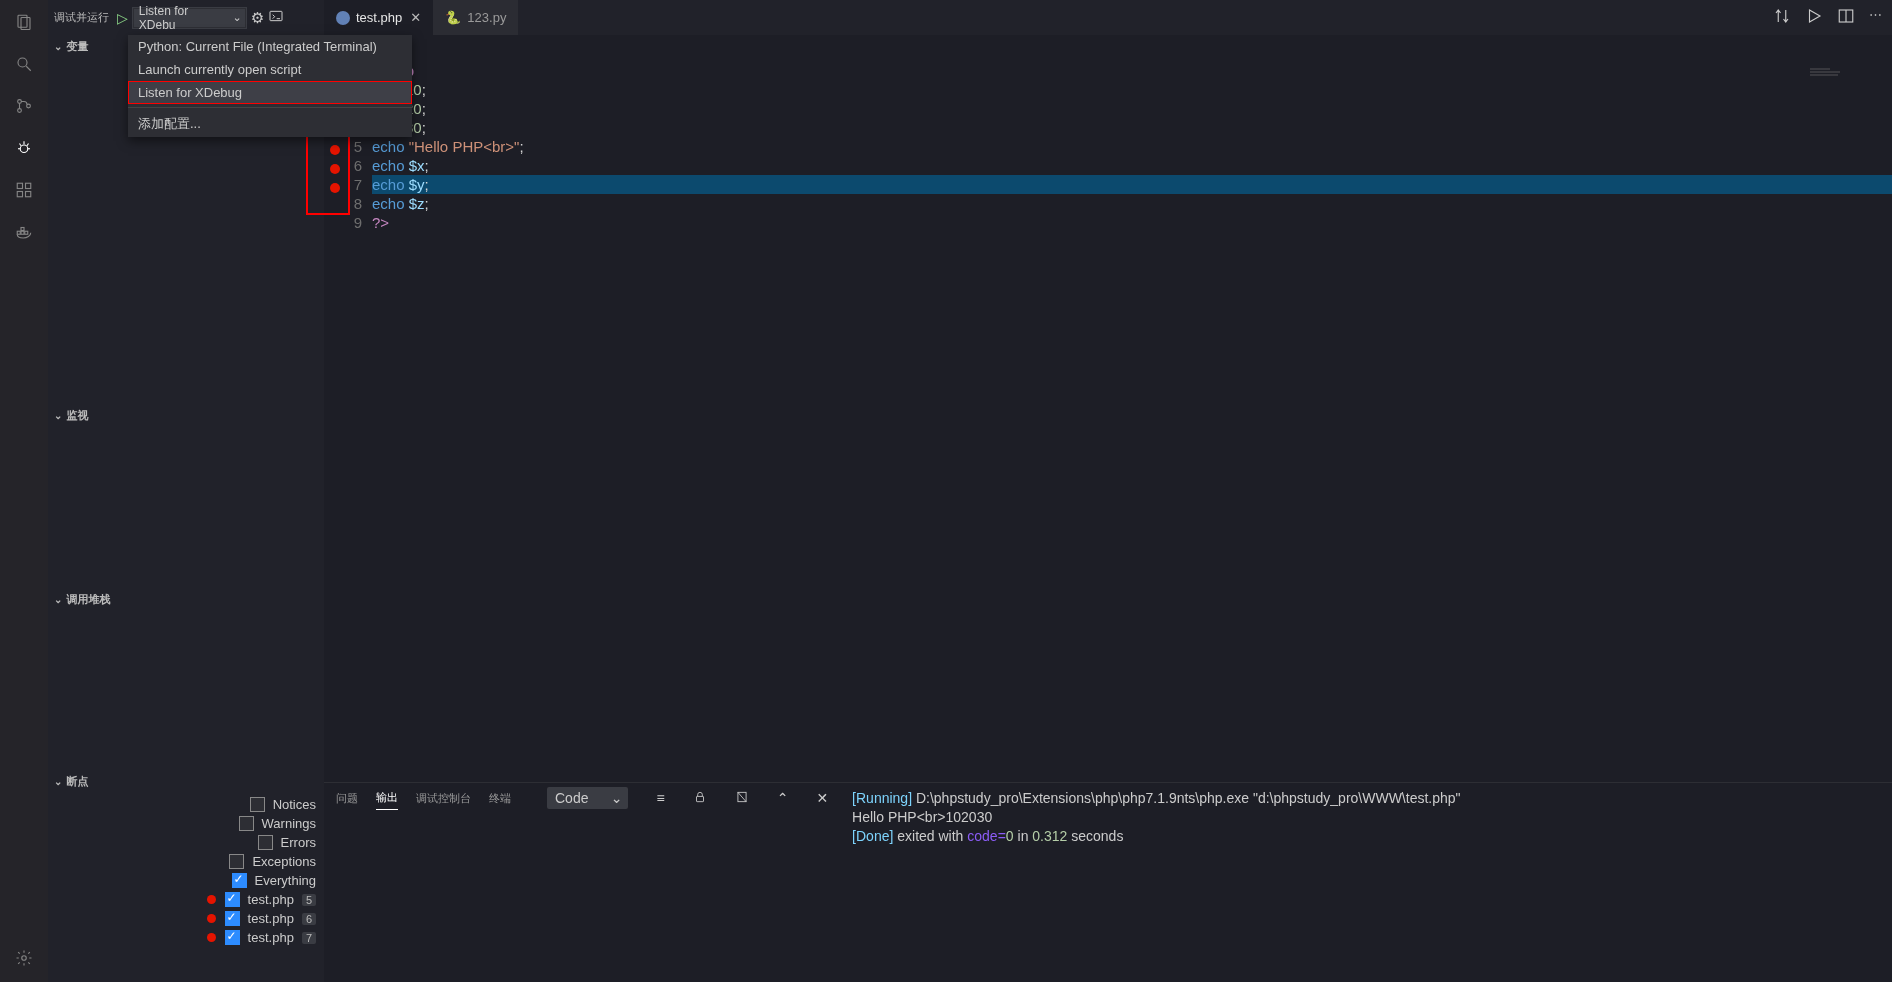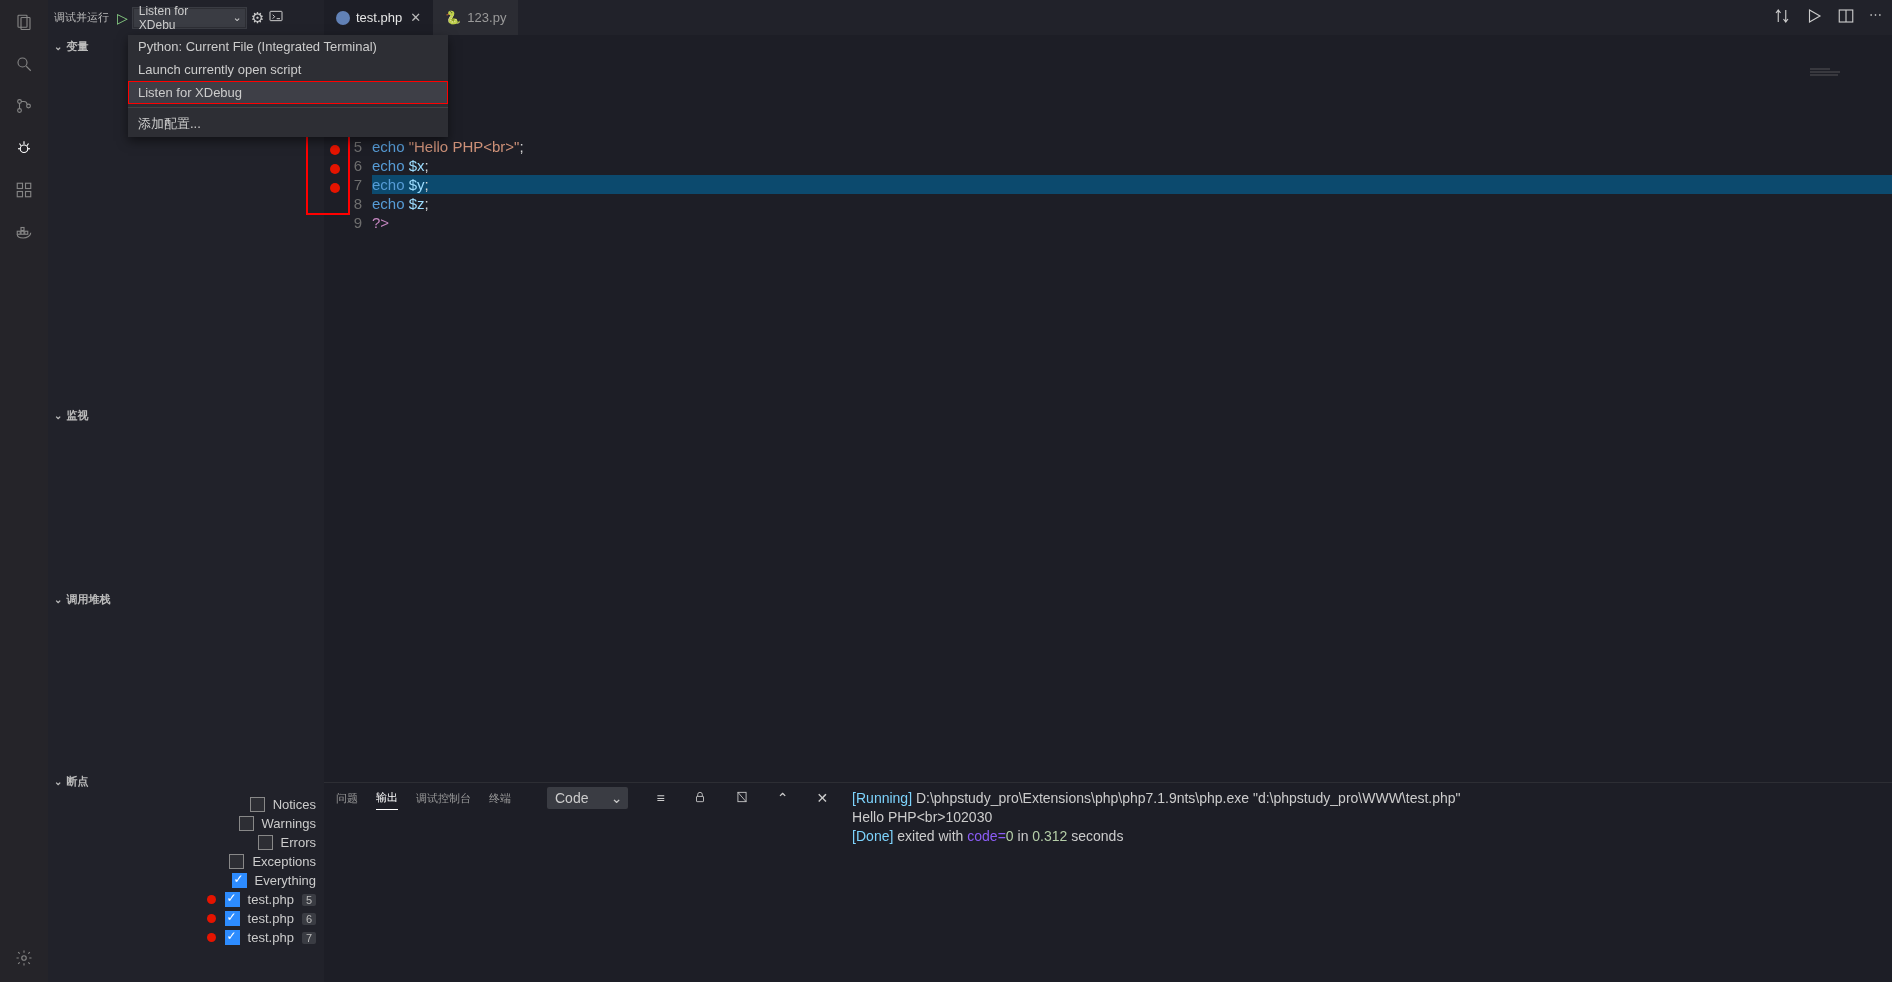--- a/index.html
+++ b/index.html
@@ -8,21 +8,21 @@
 .activity-bar { width:48px; background:#252429; display:flex; flex-direction:column; align-items:center; padding-top:10px; gap:18px; }
 .activity-bar .icon { width:24px; height:24px; color:#858585; display:flex; align-items:center; justify-content:center; cursor:pointer; }
 .activity-bar .icon.bottom { margin-top:auto; margin-bottom:12px; }
 .sidebar { width:276px; background:#21222a; display:flex; flex-direction:column; position:relative; }
 .side-header { display:flex; align-items:center; height:35px; padding:0 6px; gap:4px; position:relative; z-index:2; }
 .side-title { font-size:11px; color:#bbb; }
 .play-btn { color:#89d185; font-size:14px; margin-left:4px; }
 .config-select { background:#3a3c43; border:1px solid #3a3c43; box-shadow:0 0 0 1px #2d2e34 inset; color:#ccc; padding:2px 18px 2px 6px; font-size:12px; position:relative; width:115px; height:22px; display:flex; align-items:center; }
 .config-select .chev { position:absolute; right:4px; top:3px; color:#ccc; font-size:11px; }
 .gear-icon,.console-icon { color:#ccc; font-size:15px; cursor:pointer; }
-.dropdown { position:absolute; top:35px; left:80px; width:320px; background:#2d2e34; box-shadow:0 4px 10px rgba(0,0,0,.5); z-index:10; }
+.dropdown { position:absolute; top:35px; left:80px; width:284px; background:#2d2e34; box-shadow:0 4px 10px rgba(0,0,0,.5); z-index:10; }
 .dropdown-item { padding:4px 10px; color:#ccc; font-size:13px; cursor:pointer; }
 .dropdown-item.highlight { background:#3e3f47; border:1px solid red; padding:3px 9px; }
 .dropdown-sep { height:1px; background:#444; margin:3px 0; }
 .section-head { display:flex; align-items:center; gap:4px; padding:4px 6px; font-size:11px; font-weight:600; color:#bbb; cursor:pointer; }
 .section-head .chev { font-size:10px; }
 .section-body { flex:0 0 auto; }
 .var-body { height:346px; }
 .watch-body { height:161px; }
 .stack-body { height:159px; }
 .bp-list { display:flex; flex-direction:column; padding:2px 0;align-items:flex-end; }

